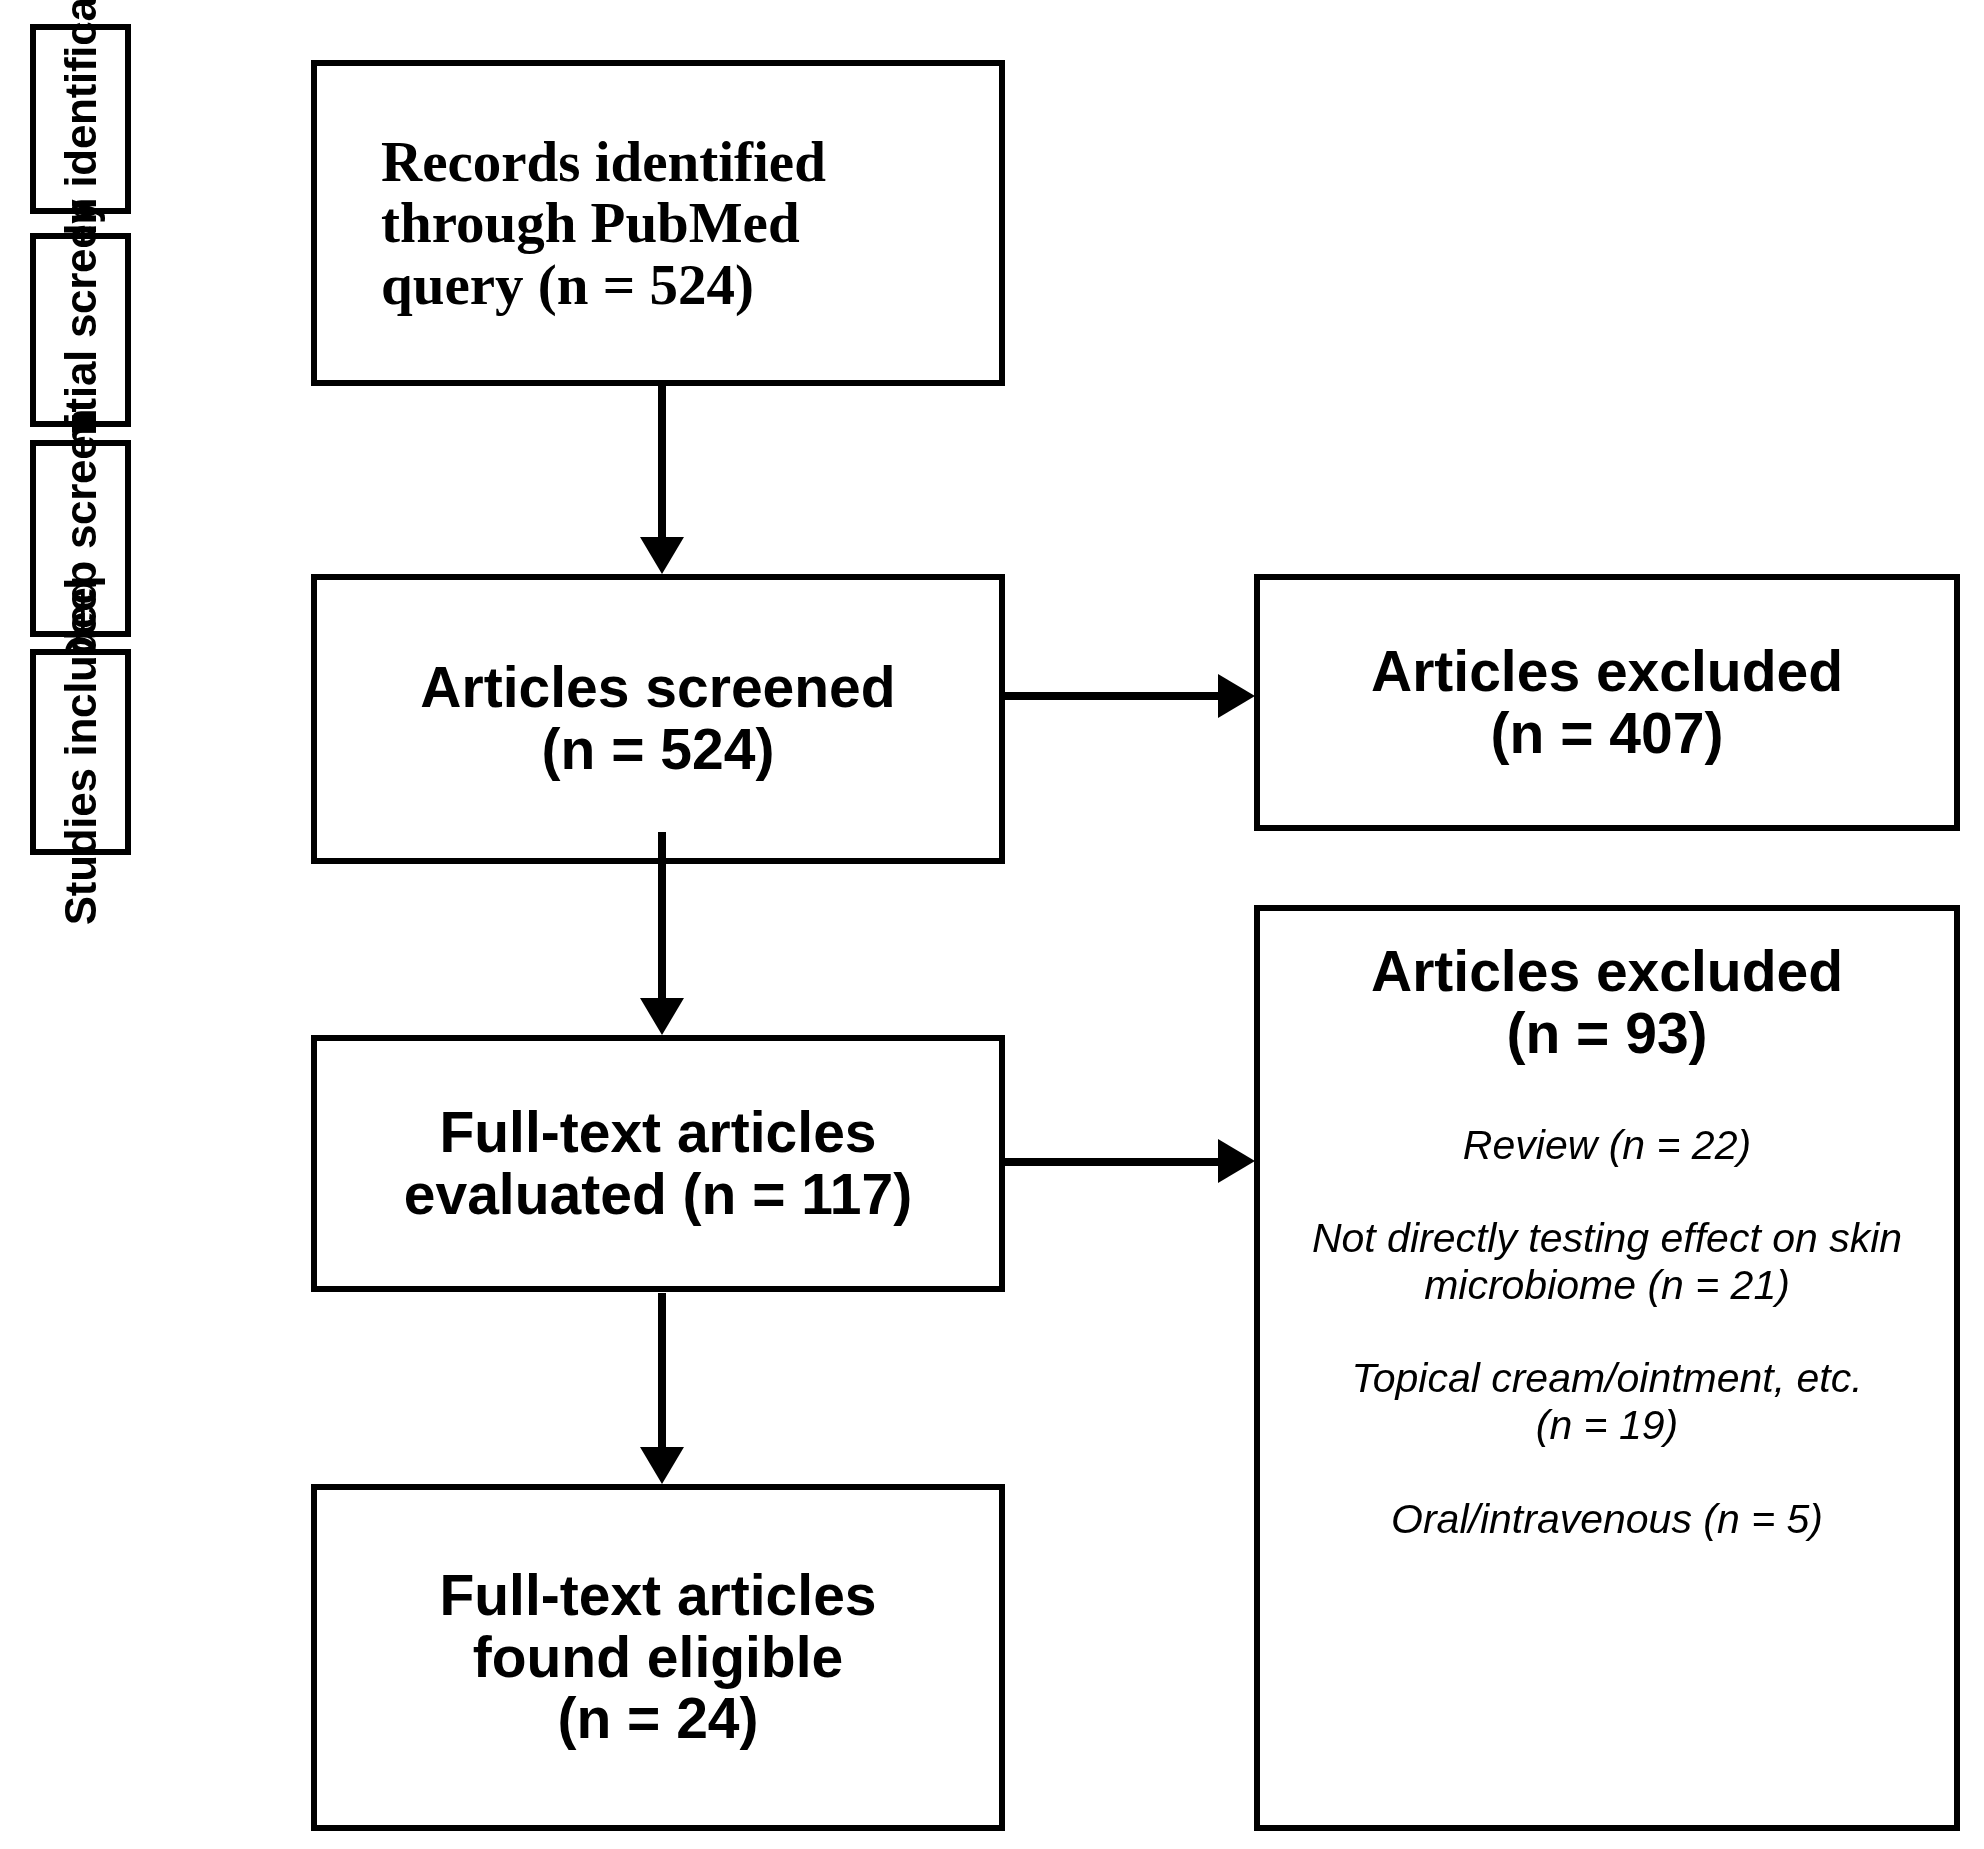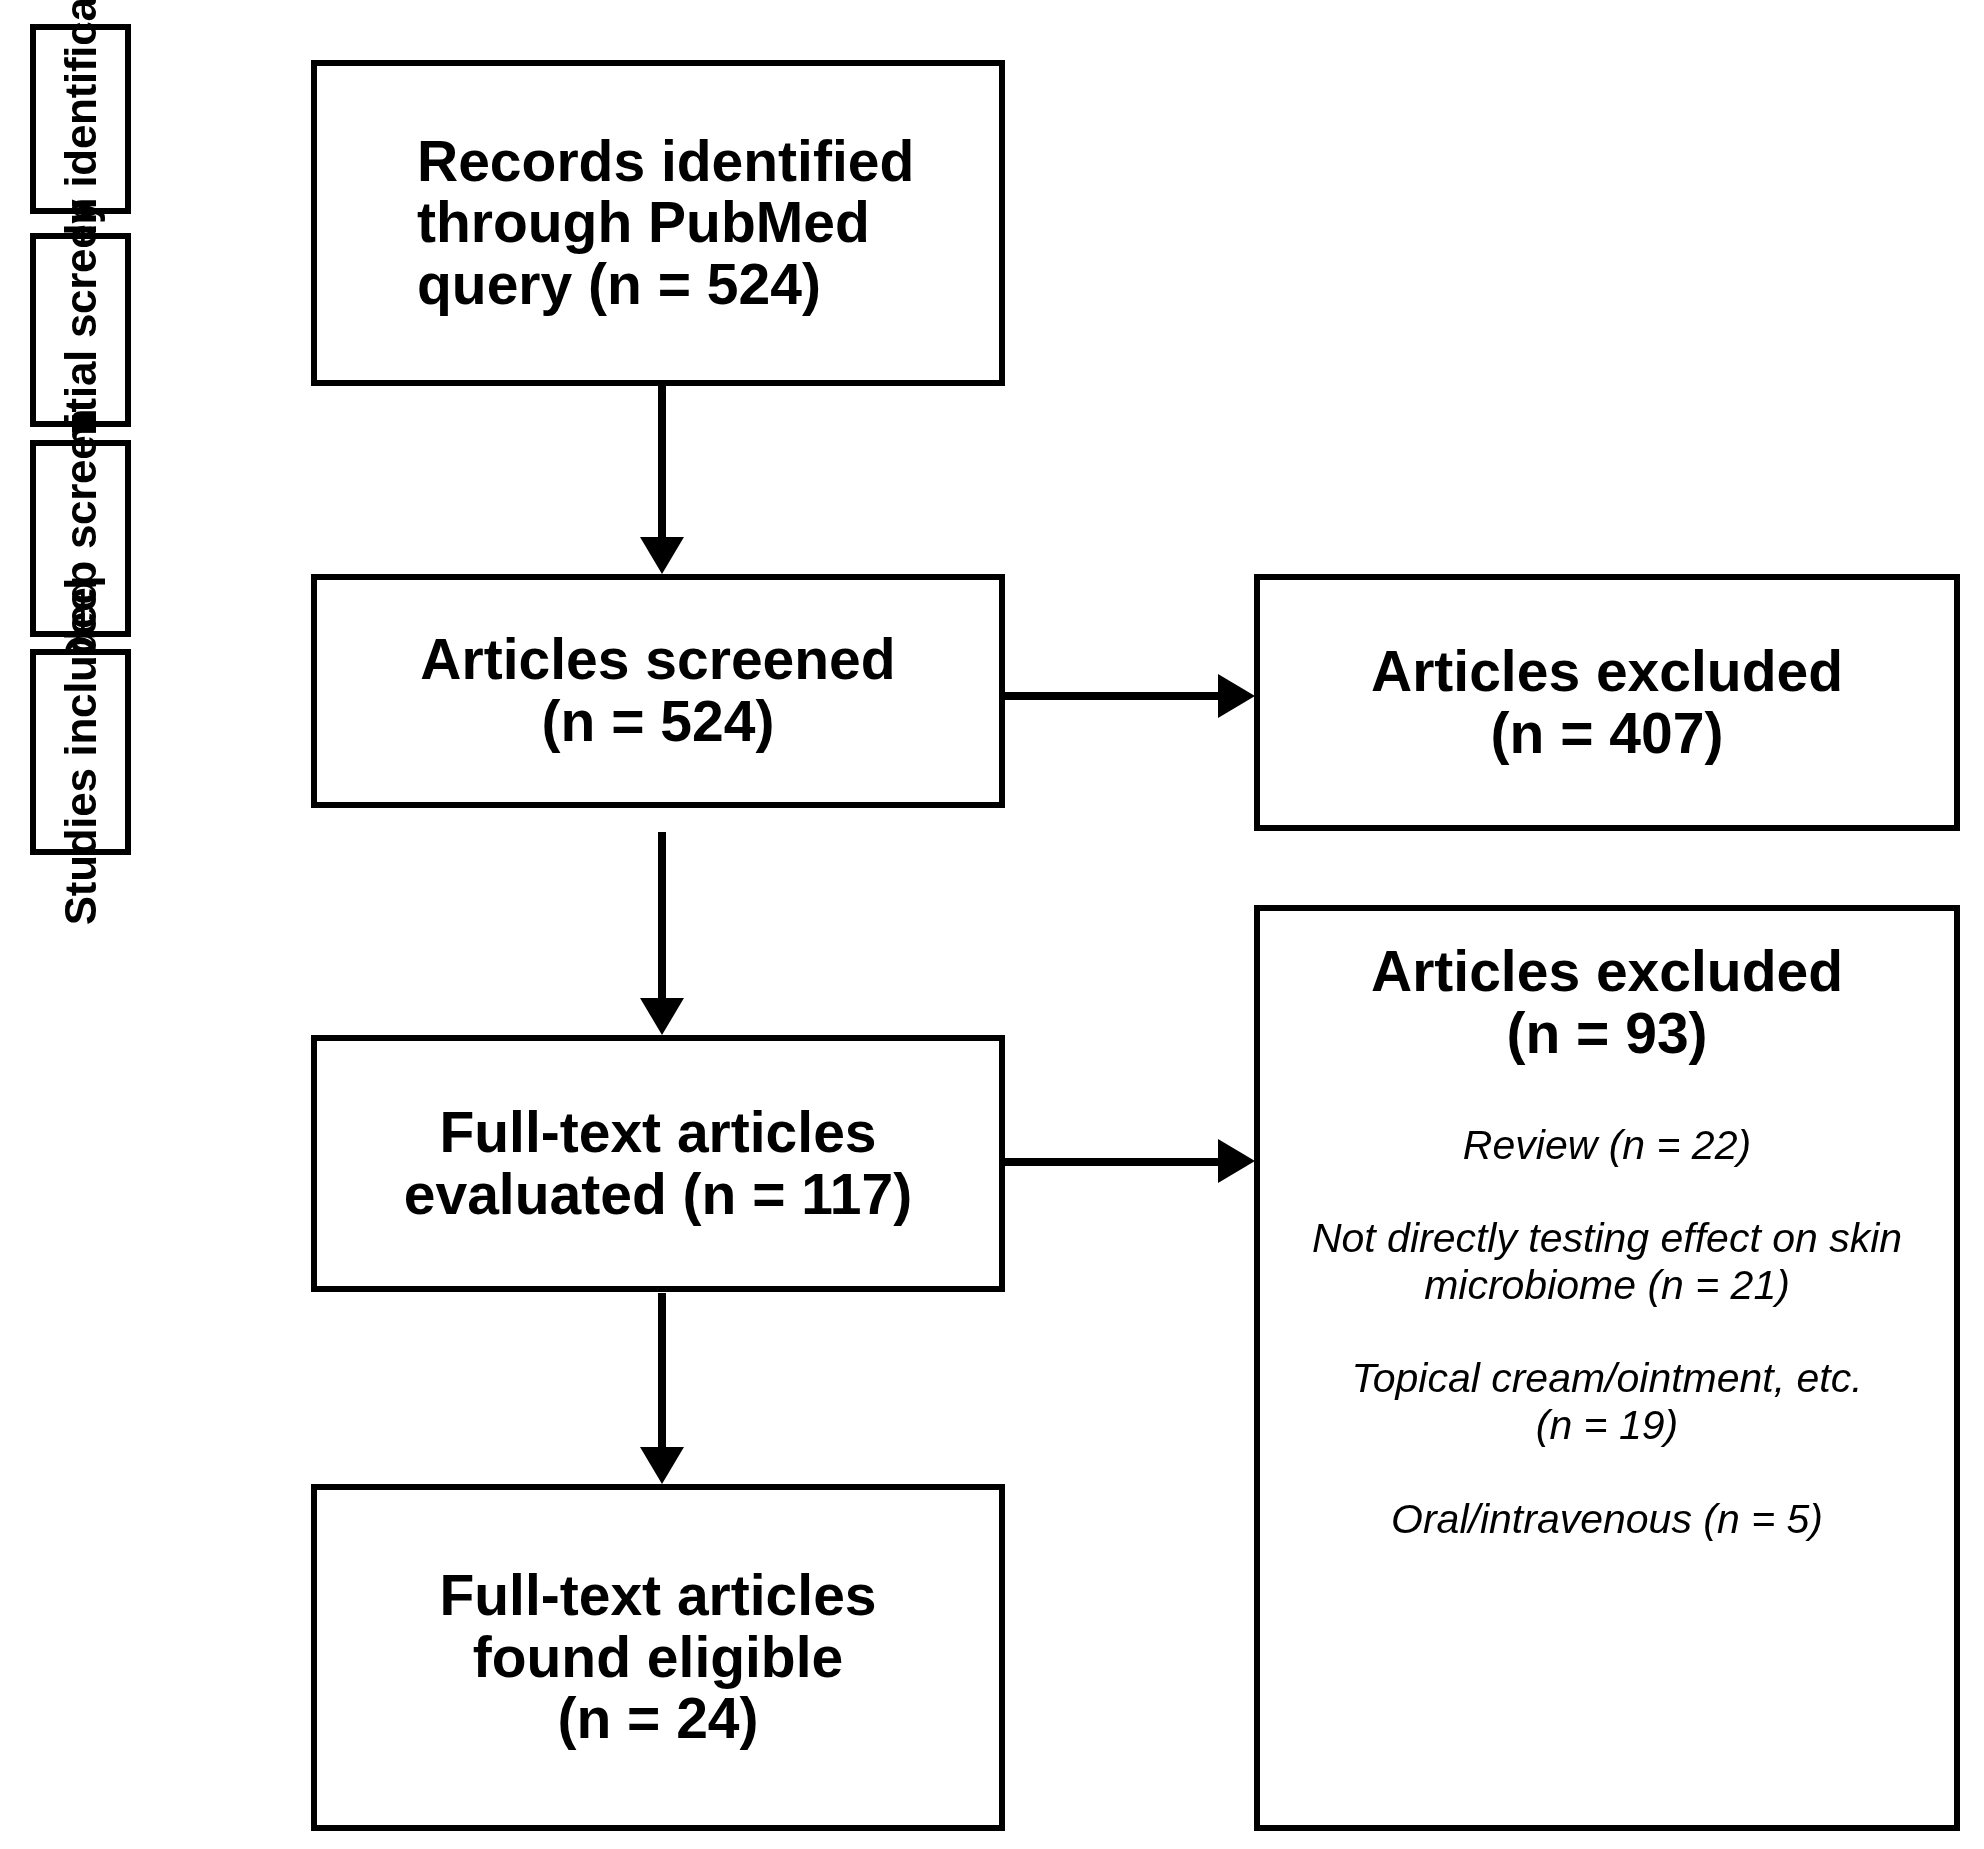--- a/index.html
+++ b/index.html
@@ -123,27 +123,27 @@
   </div>
 
   <div class="stage-box" style="left:30px; top:440px; width:101px; height:197px;">
     <span class="stage-label">Deep screen</span>
   </div>
 
   <div class="stage-box" style="left:30px; top:649px; width:101px; height:206px;">
     <span class="stage-label">Studies included</span>
   </div>
 
-  <div class="flow-box" style="left:311px; top:60px; width:694px; height:326px; align-items:flex-start; padding-left:100px;">
+  <div class="flow-box" style="left:311px; top:60px; width:694px; height:326px; align-items:flex-start; padding-left:64px;font-family:Liberation Serif, serif;">
     <div class="flow-title leftish">Records identified
 through PubMed
 query (n = 524)</div>
   </div>
 
-  <div class="flow-box" style="left:311px; top:574px; width:694px; height:234px;">
+  <div class="flow-box" style="left:311px; top:574px; width:694px; height:290px;">
     <div class="flow-title">Articles screened
 (n = 524)</div>
   </div>
 
   <div class="flow-box" style="left:311px; top:1035px; width:694px; height:257px;">
     <div class="flow-title">Full-text articles
 evaluated (n = 117)</div>
   </div>
 
   <div class="flow-box" style="left:311px; top:1484px; width:694px; height:347px;">

